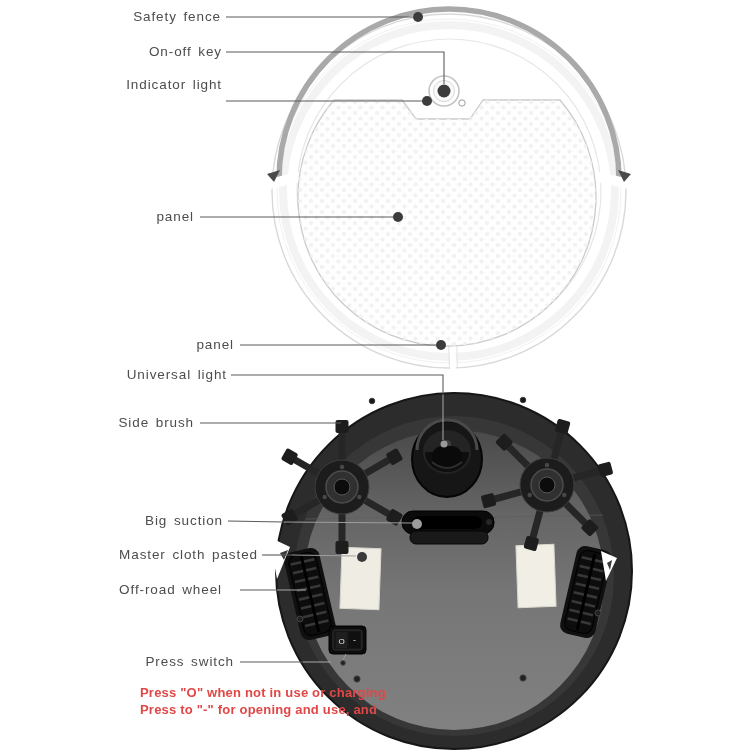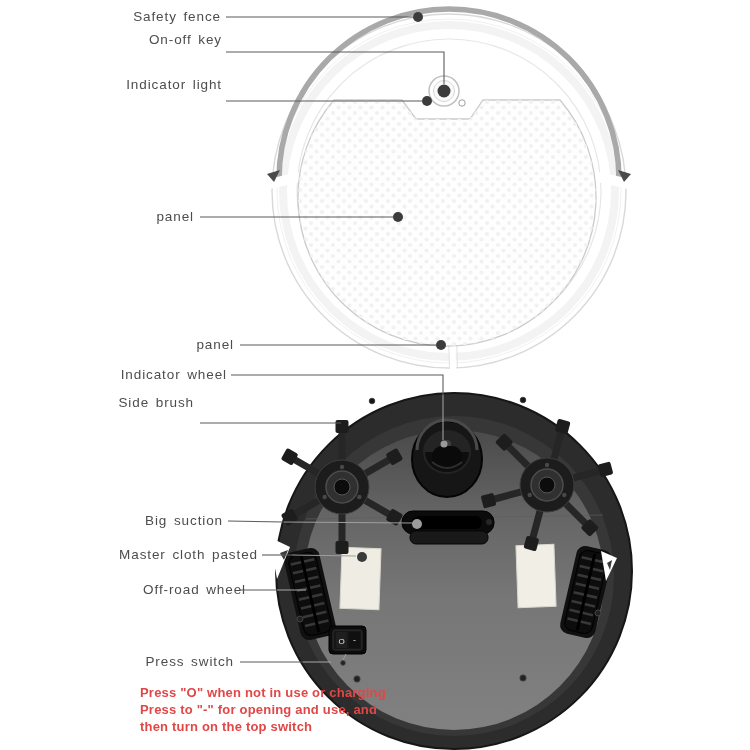--- a/index.html
+++ b/index.html
@@ -239,31 +239,30 @@
     <circle cx="398" cy="217" r="5" fill="#3c3c3c"></circle>
     <circle cx="441" cy="345" r="5" fill="#3c3c3c"></circle>
     <circle cx="444" cy="444" r="3.5" fill="#9a9a9a"></circle>
     <circle cx="417" cy="524" r="5" fill="#9c9c9c"></circle>
     <circle cx="362" cy="557" r="5" fill="#3a3a3a"></circle>
   </g>
 </svg>
 
 <div>
   <div class="lbl" style="top:8px;right:529px">Safety fence</div>
-  <div class="lbl" style="top:31px;right:528px">On-off key</div>
+  <div class="lbl" style="top:43px;right:528px">On-off key</div>
   <div class="lbl" style="top:76px;right:528px">Indicator light</div>
   <div class="lbl" style="top:208px;right:556px">panel</div>
   <div class="lbl" style="top:336px;right:516px">panel</div>
-  <div class="lbl" style="top:366px;right:523px">Indicator wheel</div>
-  <div class="lbl" style="top:394px;right:556px">Side brush</div>
+  <div class="lbl" style="top:366px;right:523px">Universal light</div>
+  <div class="lbl" style="top:414px;right:556px">Side brush</div>
   <div class="lbl" style="top:512px;right:527px">Big suction</div>
   <div class="lbl" style="top:546px;right:492px">Master cloth pasted</div>
-  <div class="lbl" style="top:581px;right:504px">Off-road wheel</div>
+  <div class="lbl" style="top:581px;right:528px">Off-road wheel</div>
   <div class="lbl" style="top:653px;right:516px">Press switch</div>
 </div>
 
 <div class="note">
   <div>Press "O" when not in use or charging</div>
   <div>Press to "-" for opening and use, and</div>
-  <div>then turn on the top switch</div>
 </div>
 
 </div>
 
 </body></html>

